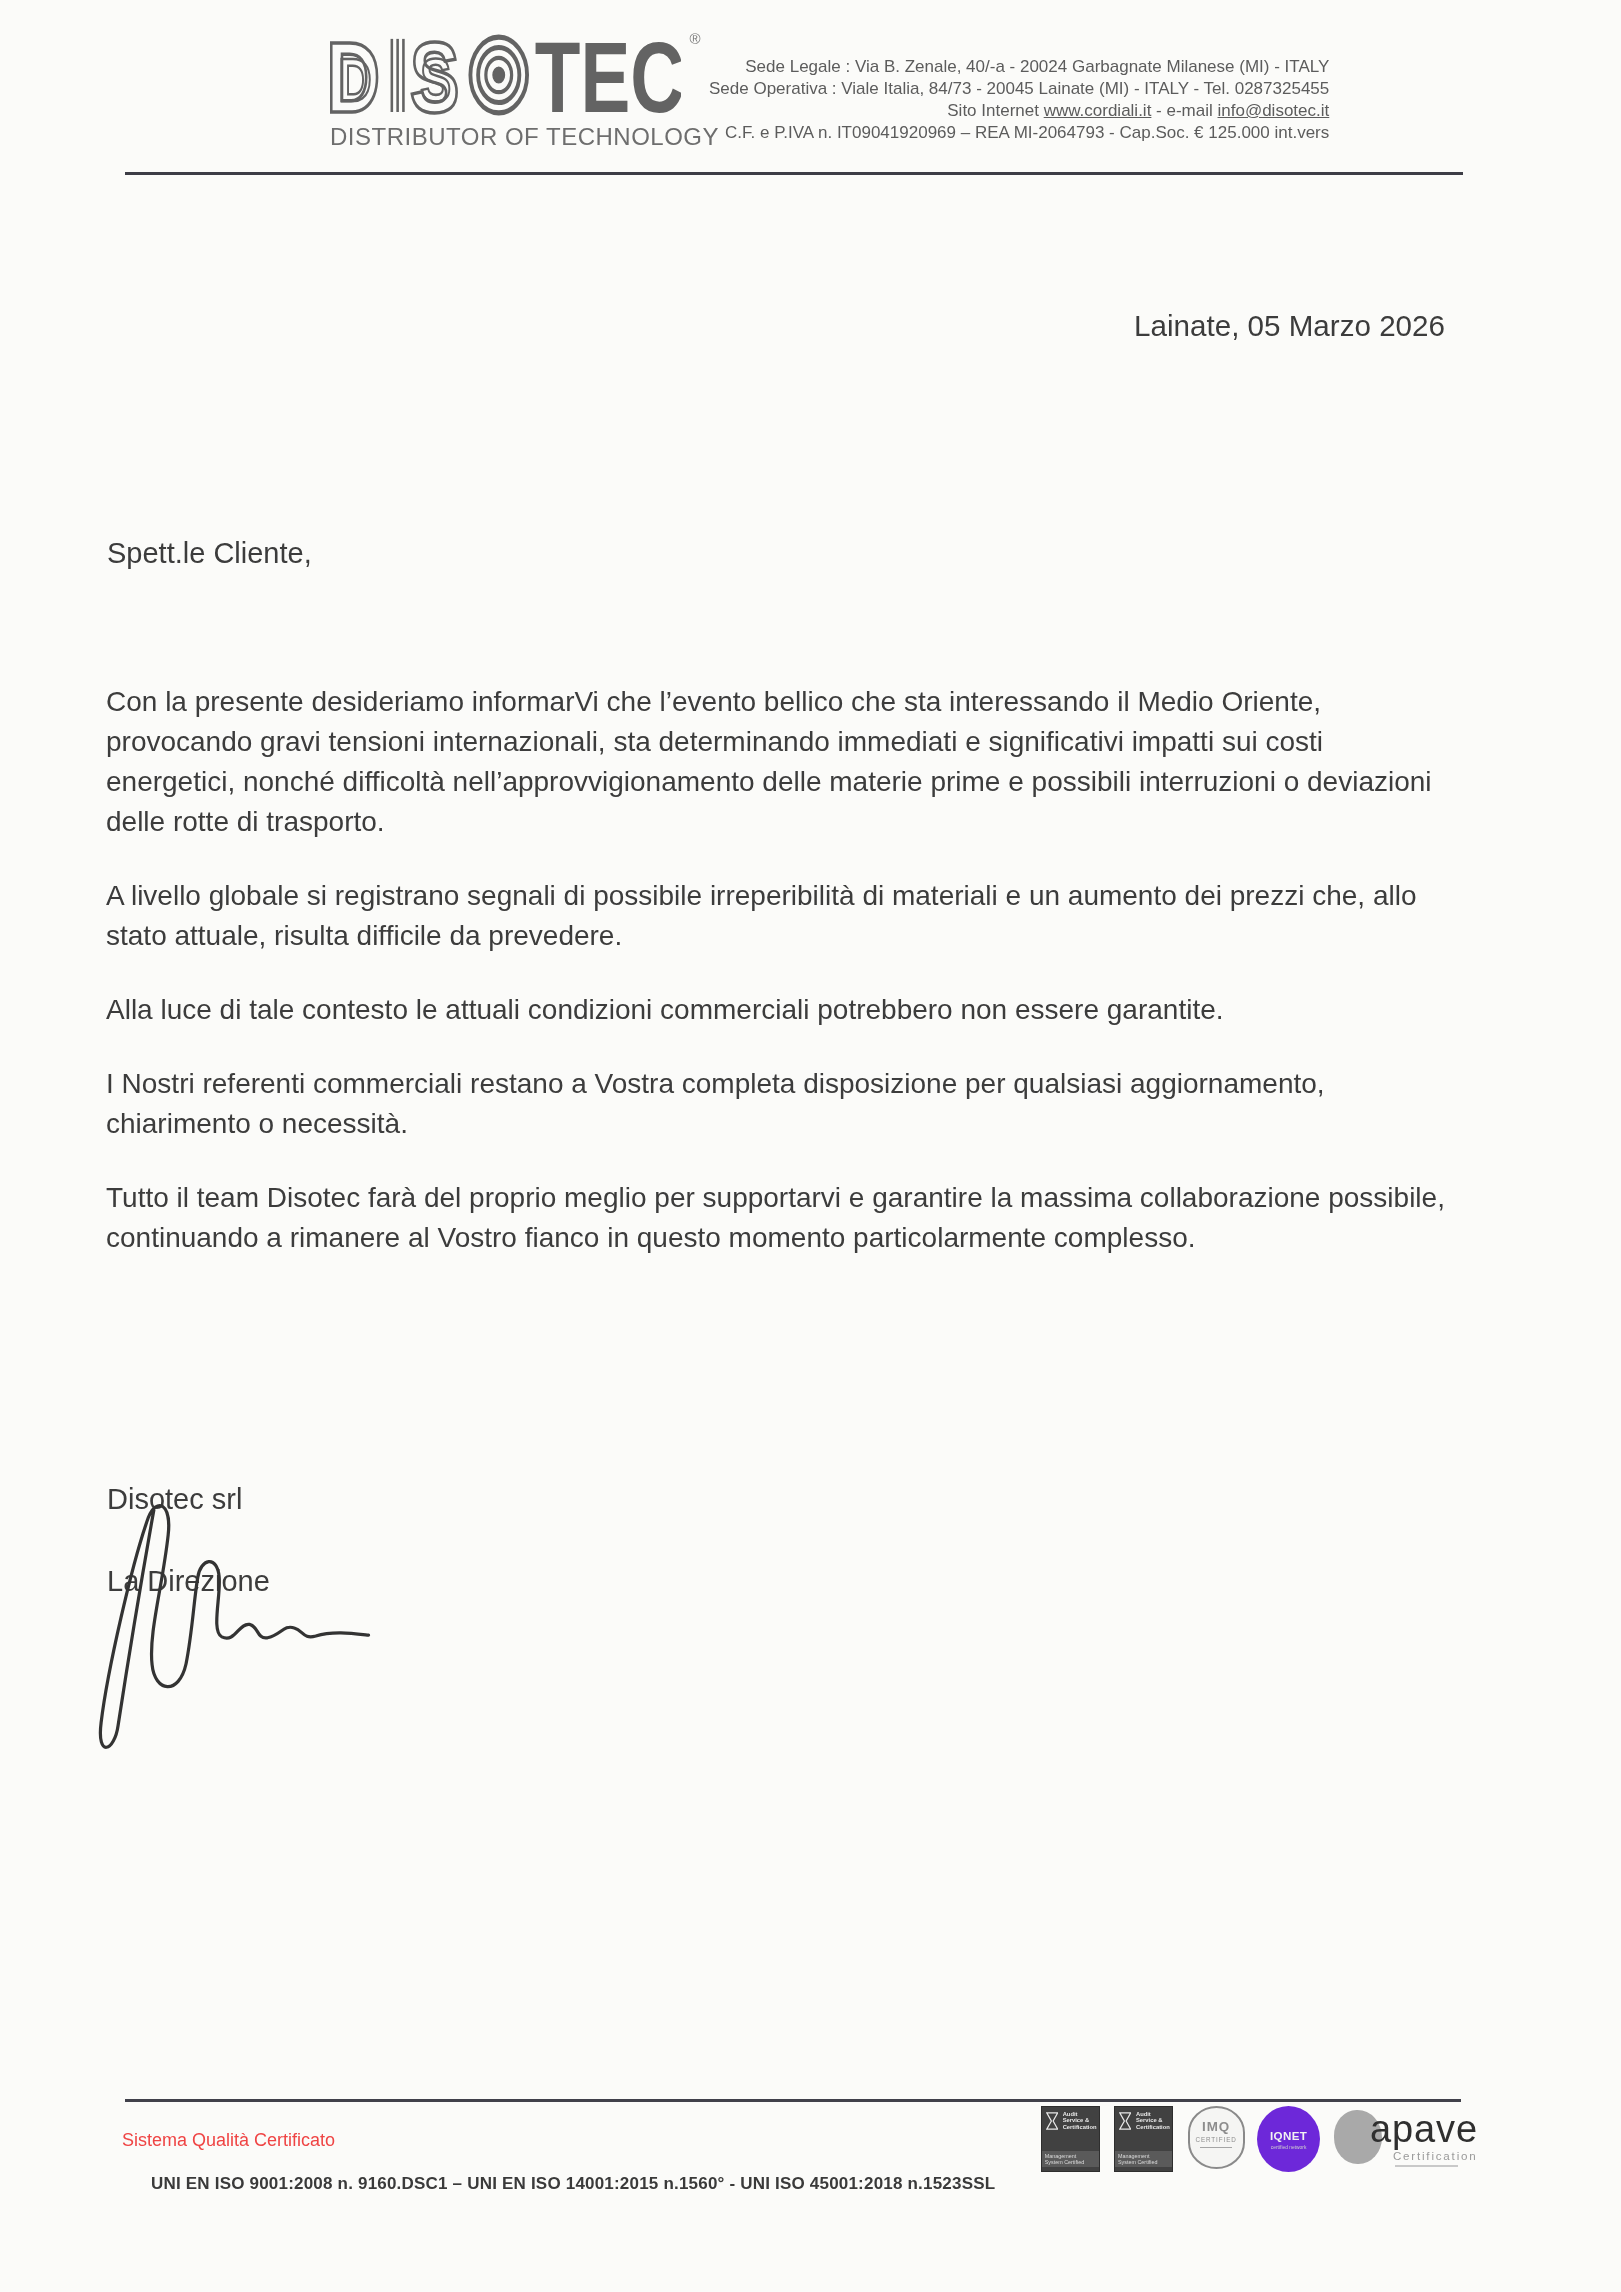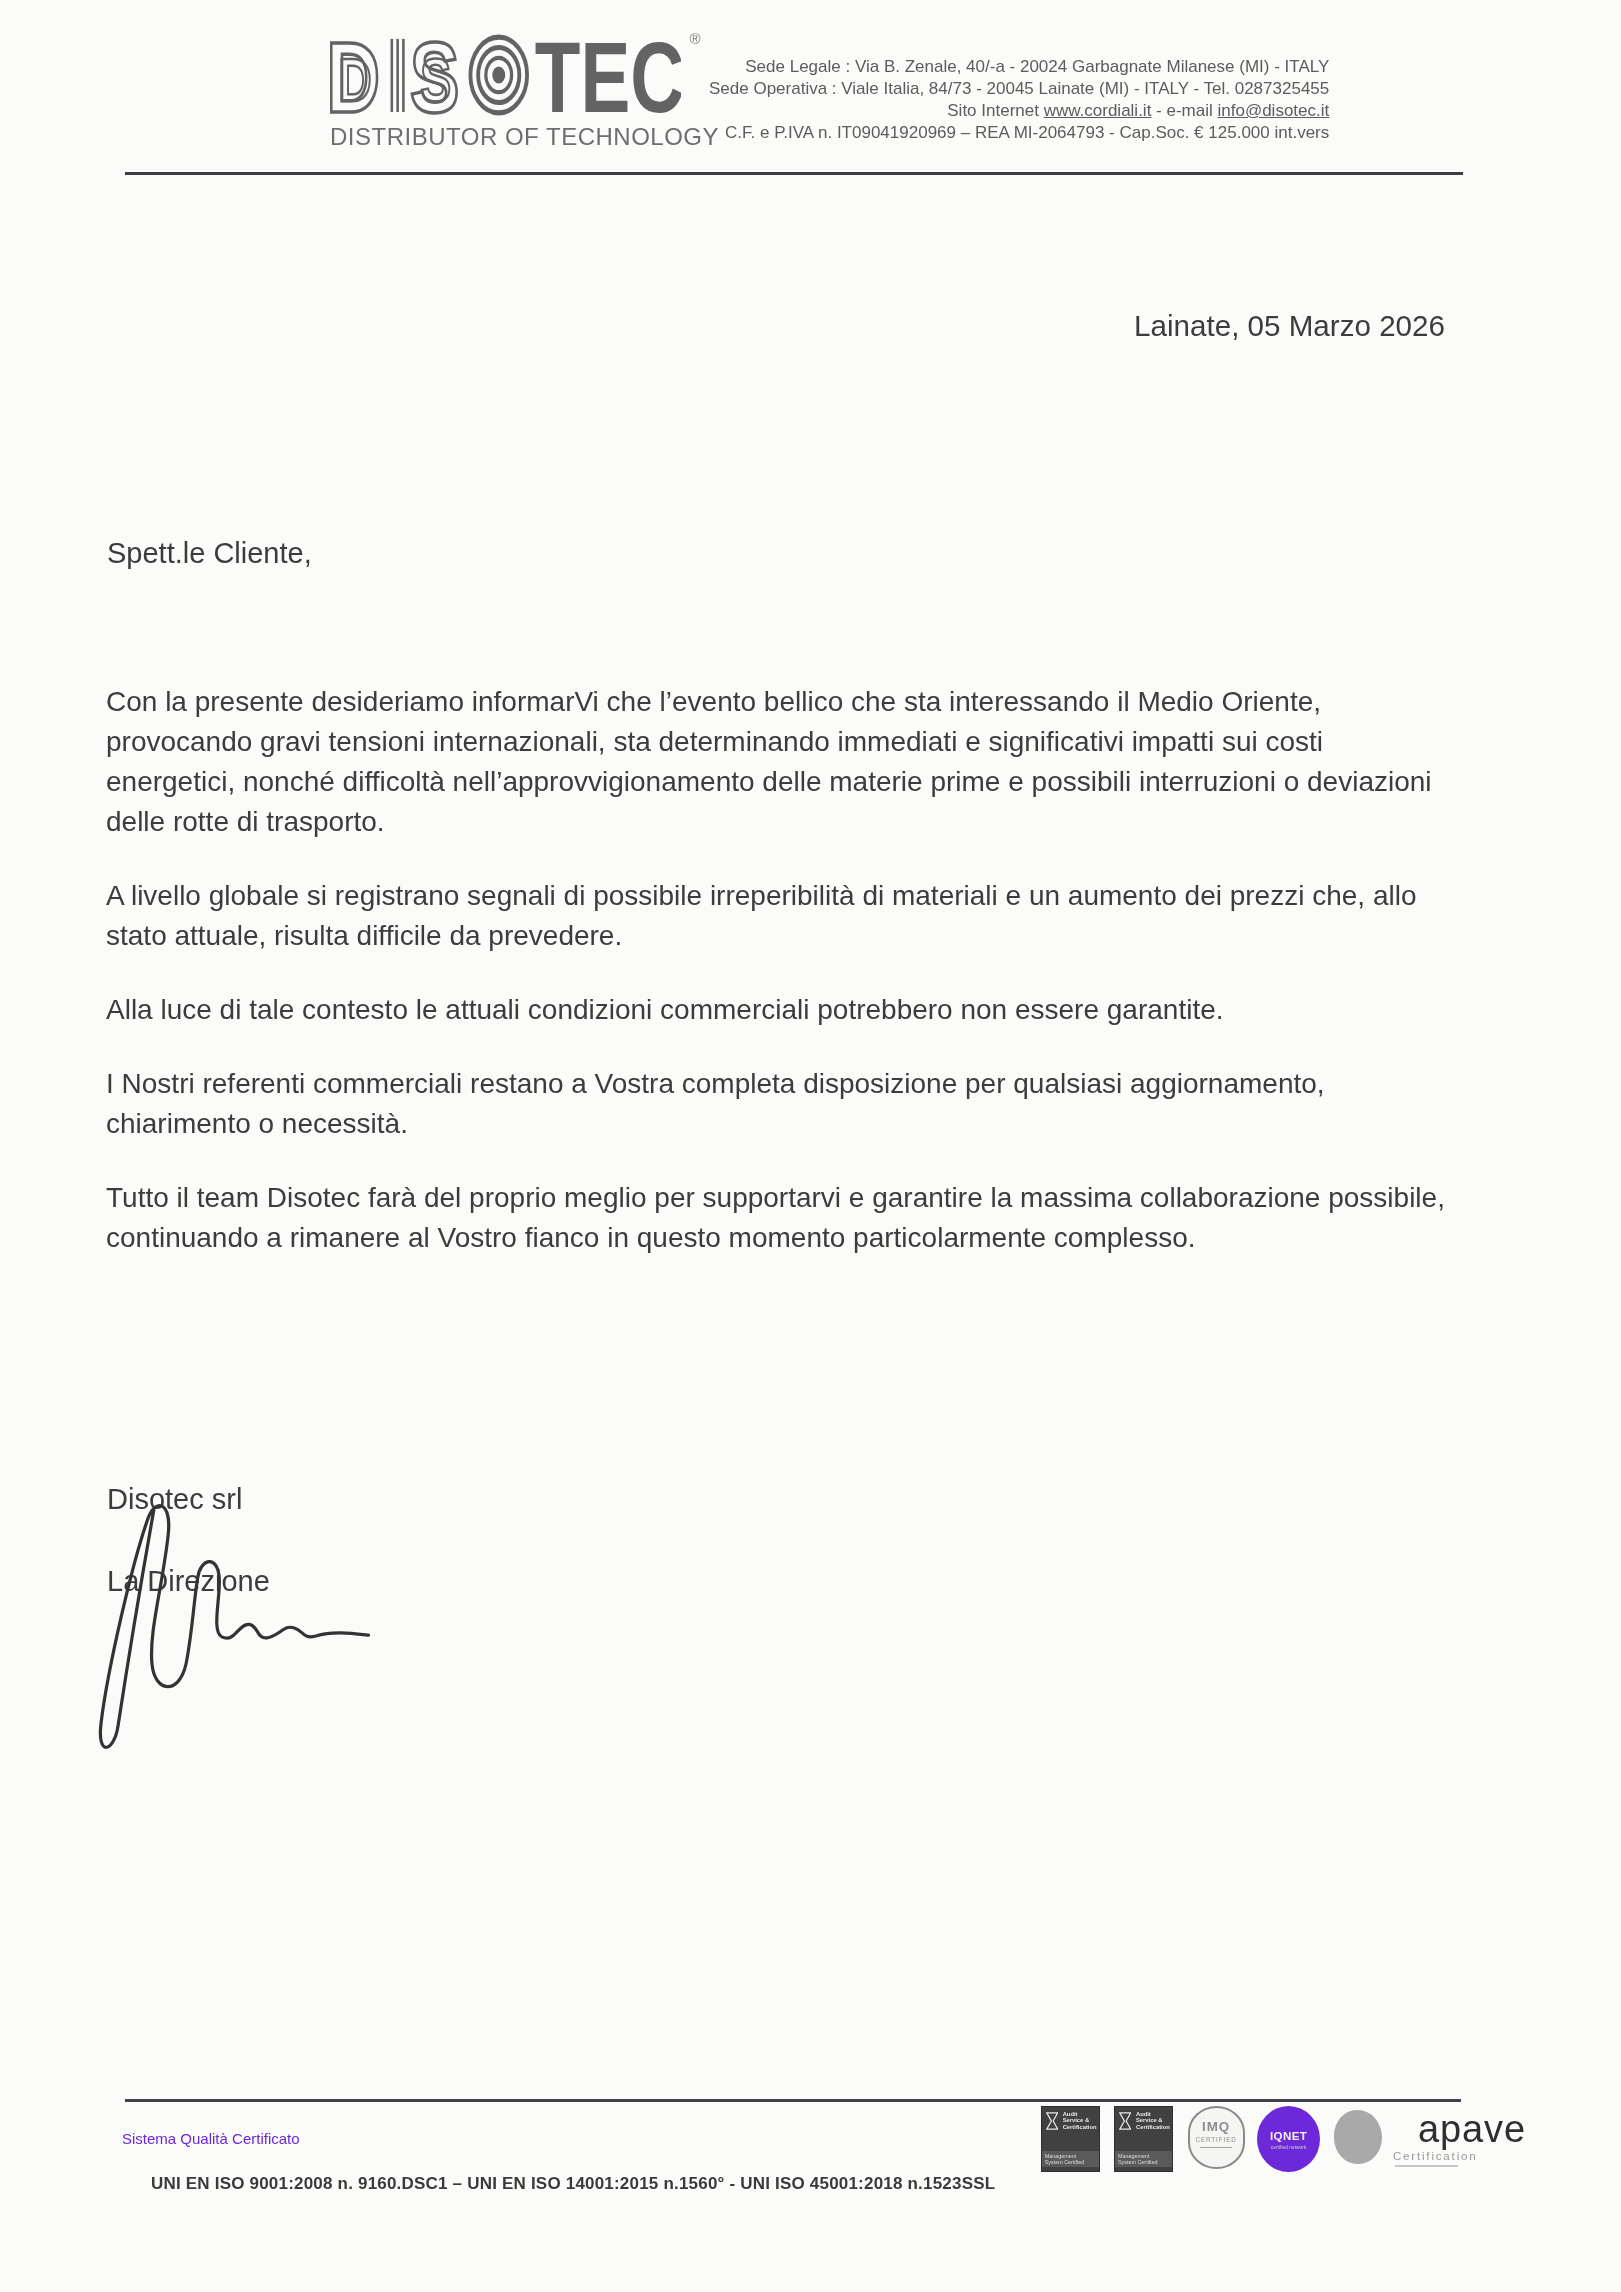--- a/index.html
+++ b/index.html
@@ -20,21 +20,21 @@
   
   .dateline { position:absolute; right:176px; top:309px; font-size:29.6px; color:#3c3c3c; }
   .salutation { position:absolute; left:107px; top:537px; font-size:29px; color:#3c3c3c; }
   .body-text { position:absolute; left:106px; top:682px; width:1340px; font-size:28px; line-height:40px; color:#3c3c3c; }
   .body-text p { margin-bottom:34px; }
   .sig-company { position:absolute; left:107px; top:1483px; font-size:29px; }
   .sig-role { position:absolute; left:107px; top:1565px; font-size:29px; }
   .sig-svg { position:absolute; left:68px; top:1497px; }
   
   .foot-rule { position:absolute; left:125px; top:2099px; width:1336px; height:2.7px; background:#41414b; }
-  .foot-quality { position:absolute; left:122px; top:2130px; font-size:15px; color:#6d28d9; }
+  .foot-quality { position:absolute; left:122px; top:2130px; font-size:18px; color:#ef4444; }
   .foot-certs { position:absolute; left:116px; top:2174px; font-size:17px; font-weight:bold; color:#3a3a3a; letter-spacing:0.2px;margin-left:35px; }
   .badges { position:absolute; left:1041px; top:2106px; display:flex; align-items:flex-start; }
   .badge-square {
     width:59px; height:66px; background:#414141; border:1.8px solid #2e2e2e; margin-right:14.3px;
     color:#e8e8e8; font-size:5.8px; line-height:6.7px; padding:3.6px 2.7px; position:relative;
   }
   .badge-square .hg { position:absolute; left:3.6px; top:4.5px; }
   .badge-square .b-top { margin-left:18px; font-weight:bold; }
   .badge-square .b-band { position:absolute; left:0; bottom:3.6px; width:100%; background:#5a5a5a; padding:1.8px 2.7px; font-size:5.4px; line-height:6.3px; color:#dcdcdc; }
   .badge-imq {
@@ -46,21 +46,21 @@
   .badge-imq .imq-l { margin:3.6px auto 0; width:32px; border-top:0.9px solid #a5a5a5; }
   .badge-iqnet {
     width:63px; height:66px; border-radius:50%; background:#6d28d9; margin-right:14.3px;
     text-align:center; color:#f2f2f2; padding-top:23px;
   }
   .badge-iqnet .iq-t { font-size:11.6px; font-weight:bold; letter-spacing:0.4px; }
   .badge-iqnet .iq-s { font-size:4.9px; color:#cfcfcf; margin-top:2.7px; }
   .badge-apave { display:flex; align-items:flex-start; }
   .apave-blob { width:48px; height:54px; border-radius:48% 52% 50% 50%; background:#a9a9a9; margin-top:3.6px; }
   .apave-txt { margin-left:-12.5px; }
-  .apave-word { font-size:38px; color:#2f2f2f; letter-spacing:0.9px; line-height:36px; margin-top:5.4px;margin-left:48px; }
+  .apave-word { font-size:38px; color:#2f2f2f; letter-spacing:0.9px; line-height:36px; margin-top:5.4px; }
   .apave-sub { font-size:11.6px; color:#9a9a9a; letter-spacing:1.8px; margin-left:23px; margin-top:1.8px; }
   .apave-sub2 { width:63px; border-top:2.7px solid #c9c9c9; margin-left:25px; margin-top:2.7px; }
 </style>
 </head>
 <body>
 
 <div class="page">
 
   <div class="logo-block">
     <svg class="logo-svg" width="351" height="86" viewBox="0 0 545 100" preserveAspectRatio="none">

